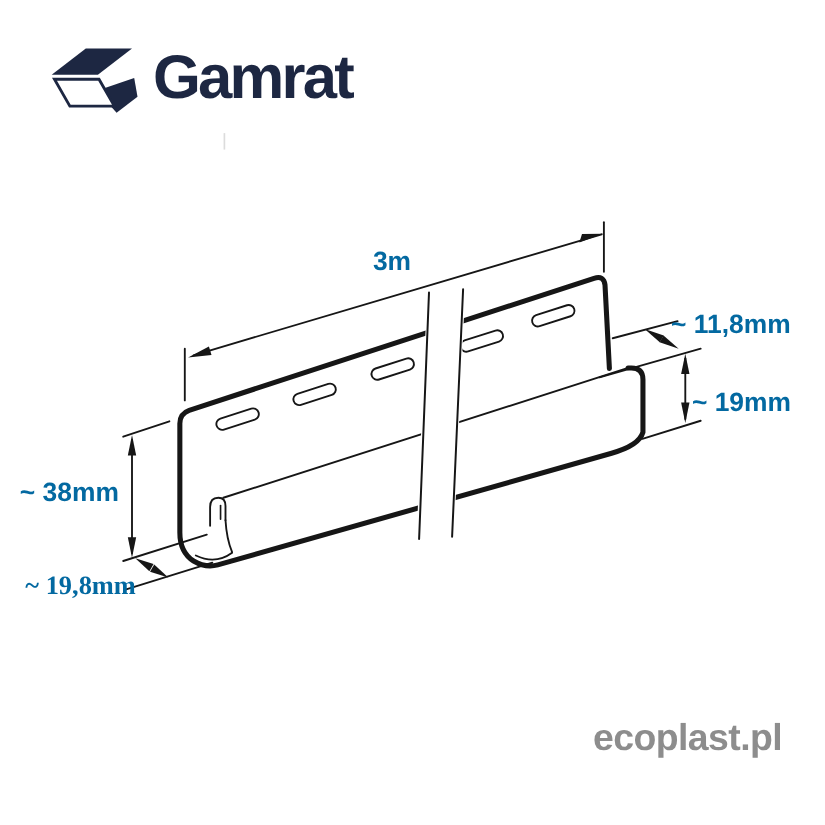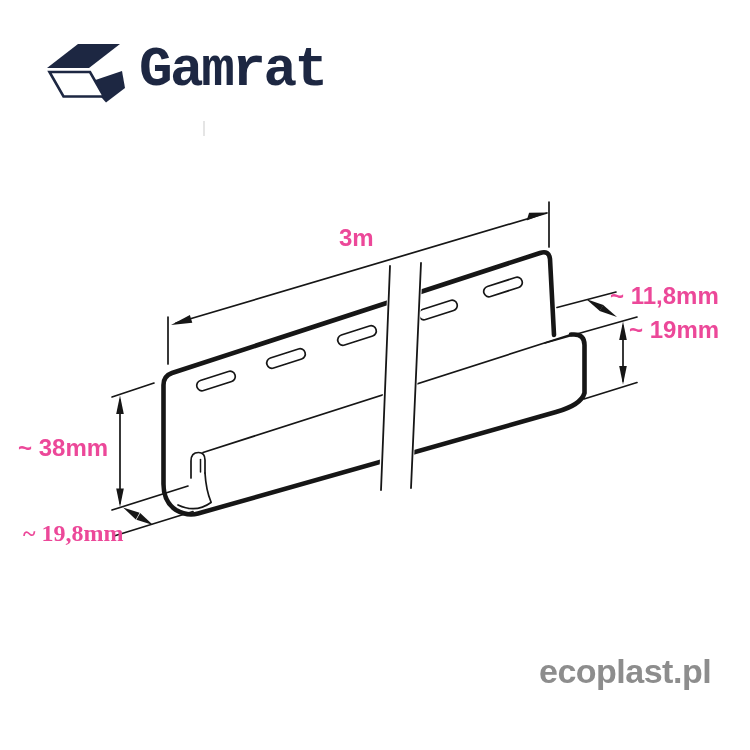--- a/index.html
+++ b/index.html
@@ -1,26 +1,26 @@
 <!DOCTYPE html>
 <html><head>
 <meta charset="utf-8">
 <style>
   html,body{margin:0;padding:0;}
   body{width:750px;height:750px;position:relative;background:#ffffff;overflow:hidden;
        font-family:"Liberation Sans", sans-serif;}
   .stage{position:absolute;inset:0;width:750px;height:750px;}
   svg{position:absolute;left:0;top:0;}
-  .lbl{position:absolute;font-weight:bold;color:#ec4899;white-space:nowrap;line-height:1;}
+  .lbl{position:absolute;font-weight:bold;color:#0369a1;white-space:nowrap;line-height:1;}
   .brand-text{position:absolute;left:139px;top:42px;font-size:56px;line-height:1;
-      font-weight:bold;color:#1d2742;letter-spacing:-2.5px;font-family:Liberation Mono, monospace;}
+      font-weight:bold;color:#1d2742;letter-spacing:-2.5px;}
   .dim{font-size:24px;}
   .dim-3m{left:339px;top:226px;font-size:24px;}
   .dim-118{left:610px;top:284px;}
-  .dim-19{left:629px;top:318px;}
+  .dim-19{left:629px;top:355px;}
   .dim-38{left:18px;top:436px;}
   .dim-198{left:23px;top:521px;font-family:Liberation Serif, serif;}
   .watermark{position:absolute;left:539px;top:654px;font-size:34px;font-weight:bold;
       color:#8d8d8d;line-height:1;letter-spacing:-0.5px;}
 </style>
 </head>
 <body>
 
 <div class="stage">
 

